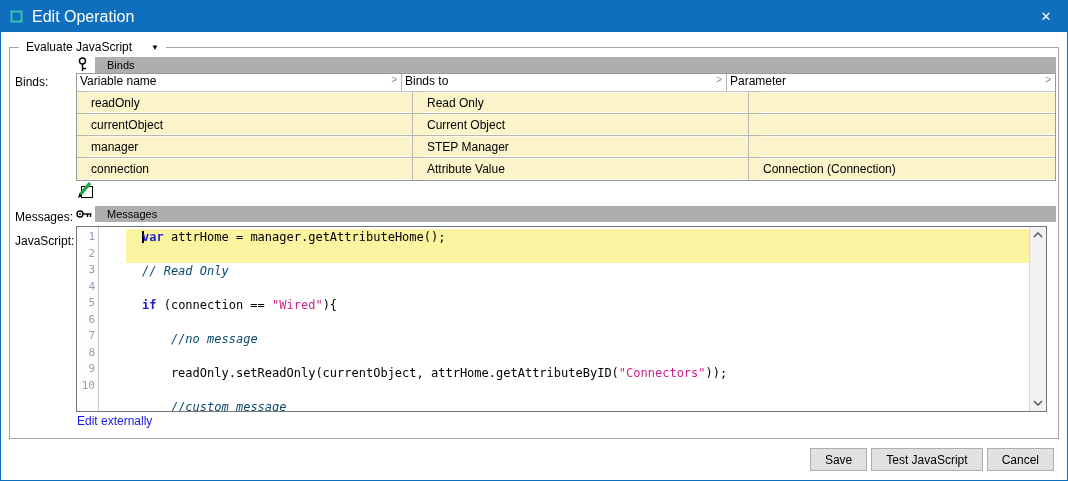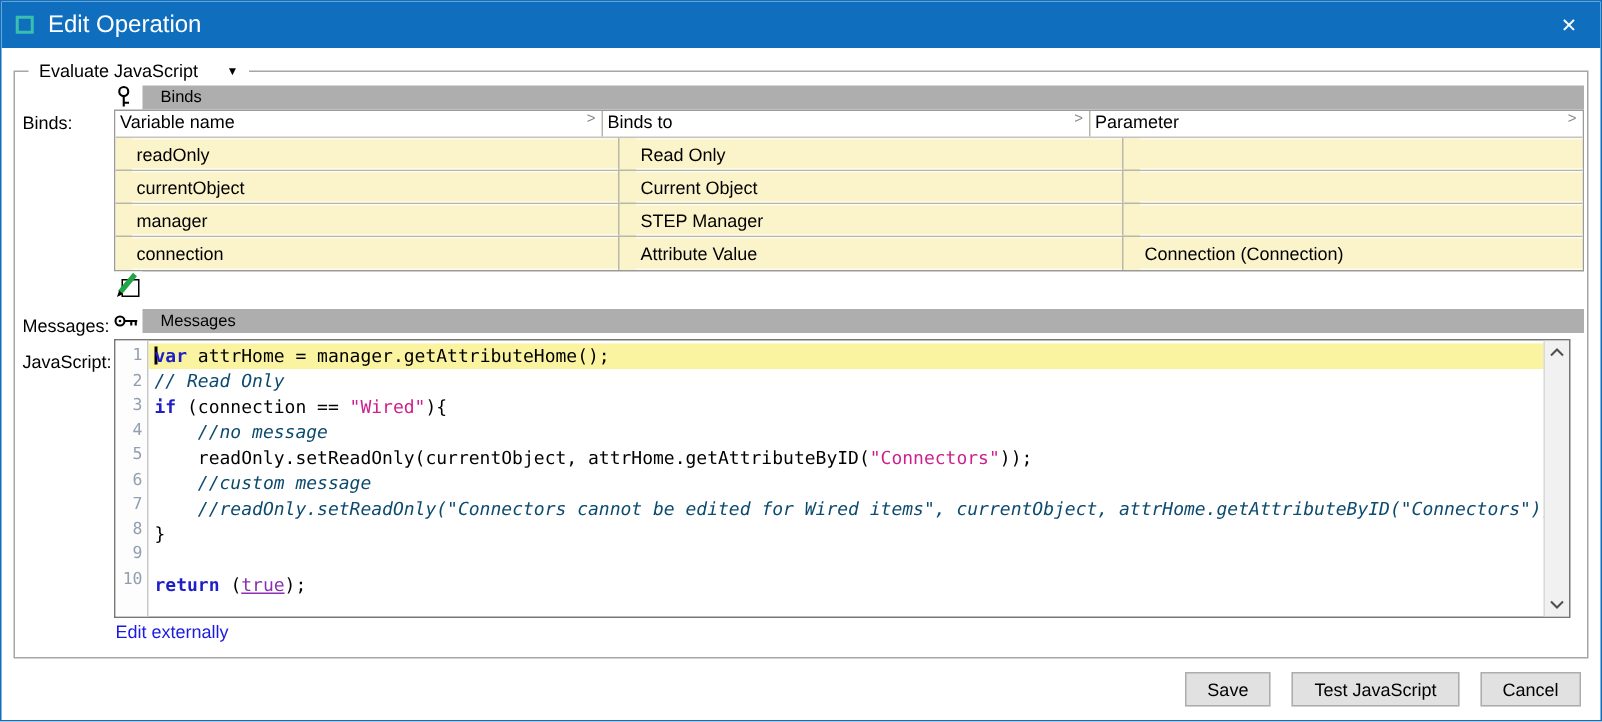--- a/index.html
+++ b/index.html
@@ -66,21 +66,21 @@
     position:absolute; left:66px; top:178px; width:971px; height:186px;
     border:1px solid #767676; background:#fff; display:flex; overflow:hidden;
     font-family:"DejaVu Sans Mono", monospace; font-size:12px;
   }
   .gutter {
     width:22px; background:#fdfdfd; border-right:1px solid #c8c8c8;
     padding:2px 3px 0 0; text-align:right; color:#93a0b1; flex:none;
   }
   .gutter .ln { height:16.5px; line-height:16.5px; font-size:11px; }
   .code-pane { flex:1; padding-top:2px; overflow:hidden; position:relative; }
-  .code-line { height:17px; line-height:16.5px; white-space:pre; padding-left:4px; color:#000; }
+  .code-line { height:34px; line-height:16.5px; white-space:pre; padding-left:16px; color:#000;margin-left:27px; }
   .code-line.current { background:#faf3a0; }
   .tk-k { color:#1f1fc8; font-weight:bold; }
   .tk-d { color:#000; }
   .tk-s { color:#ce1f8e; }
   .tk-c { color:#0c4a6e; font-style:italic; }
   .tk-b { color:#8b30b0;text-decoration:underline; }
   .caret { display:inline-block; width:2px; height:12px; background:#000; vertical-align:-2px; margin-right:-2px; }
 
   .vscroll {
     position:absolute; right:0; top:0; bottom:0; width:17px;
@@ -88,21 +88,21 @@
     display:flex; flex-direction:column; justify-content:space-between; align-items:center;
   }
   .scroll-arrow { width:17px; height:16px; display:flex; align-items:center; justify-content:center; }
 
   .edit-ext {
     position:absolute; left:67px; top:366px; font-size:12px; color:#1a1ae0;
   }
 
   
   .button-row {
-    position:absolute; right:13px; top:447px; display:flex; gap:14px;
+    position:absolute; right:13px; top:447px; display:flex; gap:4px;
   }
   .btn {
     height:23px; background:#e1e1e1; border:1px solid #adadad;
     font-size:12px; color:#000; font-family:"Liberation Sans",sans-serif;
     display:flex; align-items:center; justify-content:center; padding:0 14px;
   }
   .btn-save { min-width:52px; }
   .btn-test { min-width:100px; }
   .btn-cancel { min-width:63px; }
 </style>

